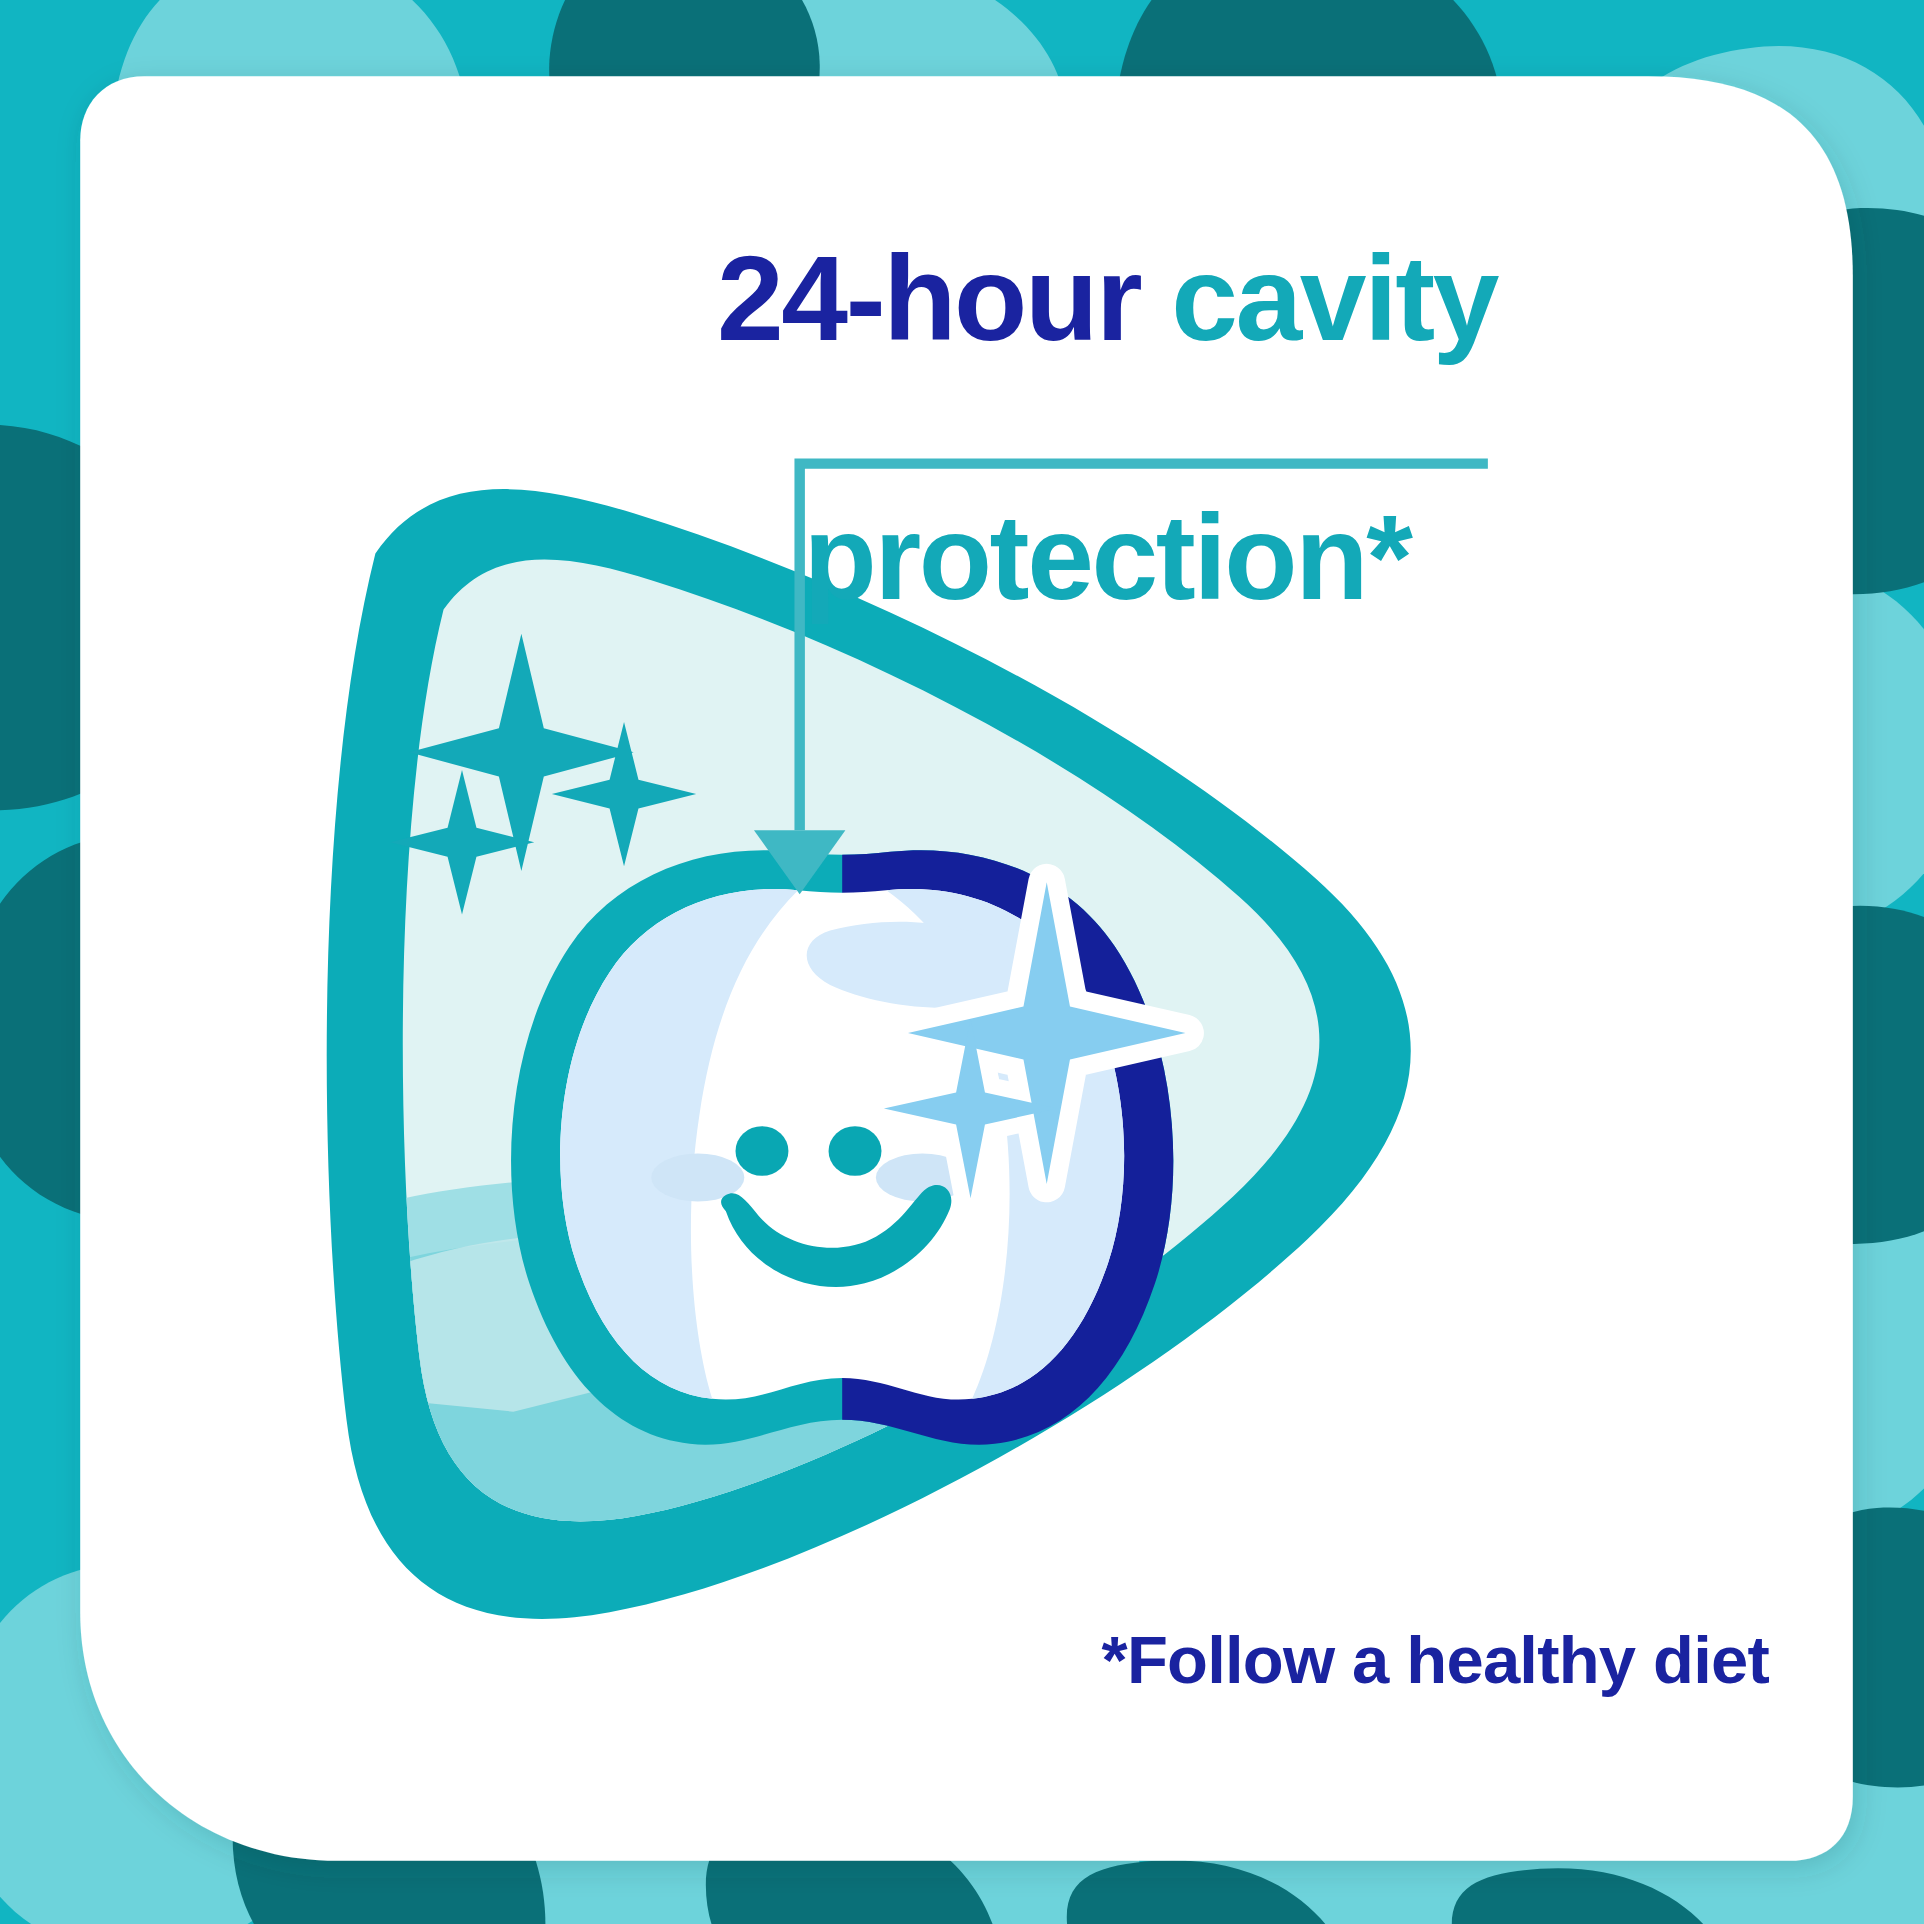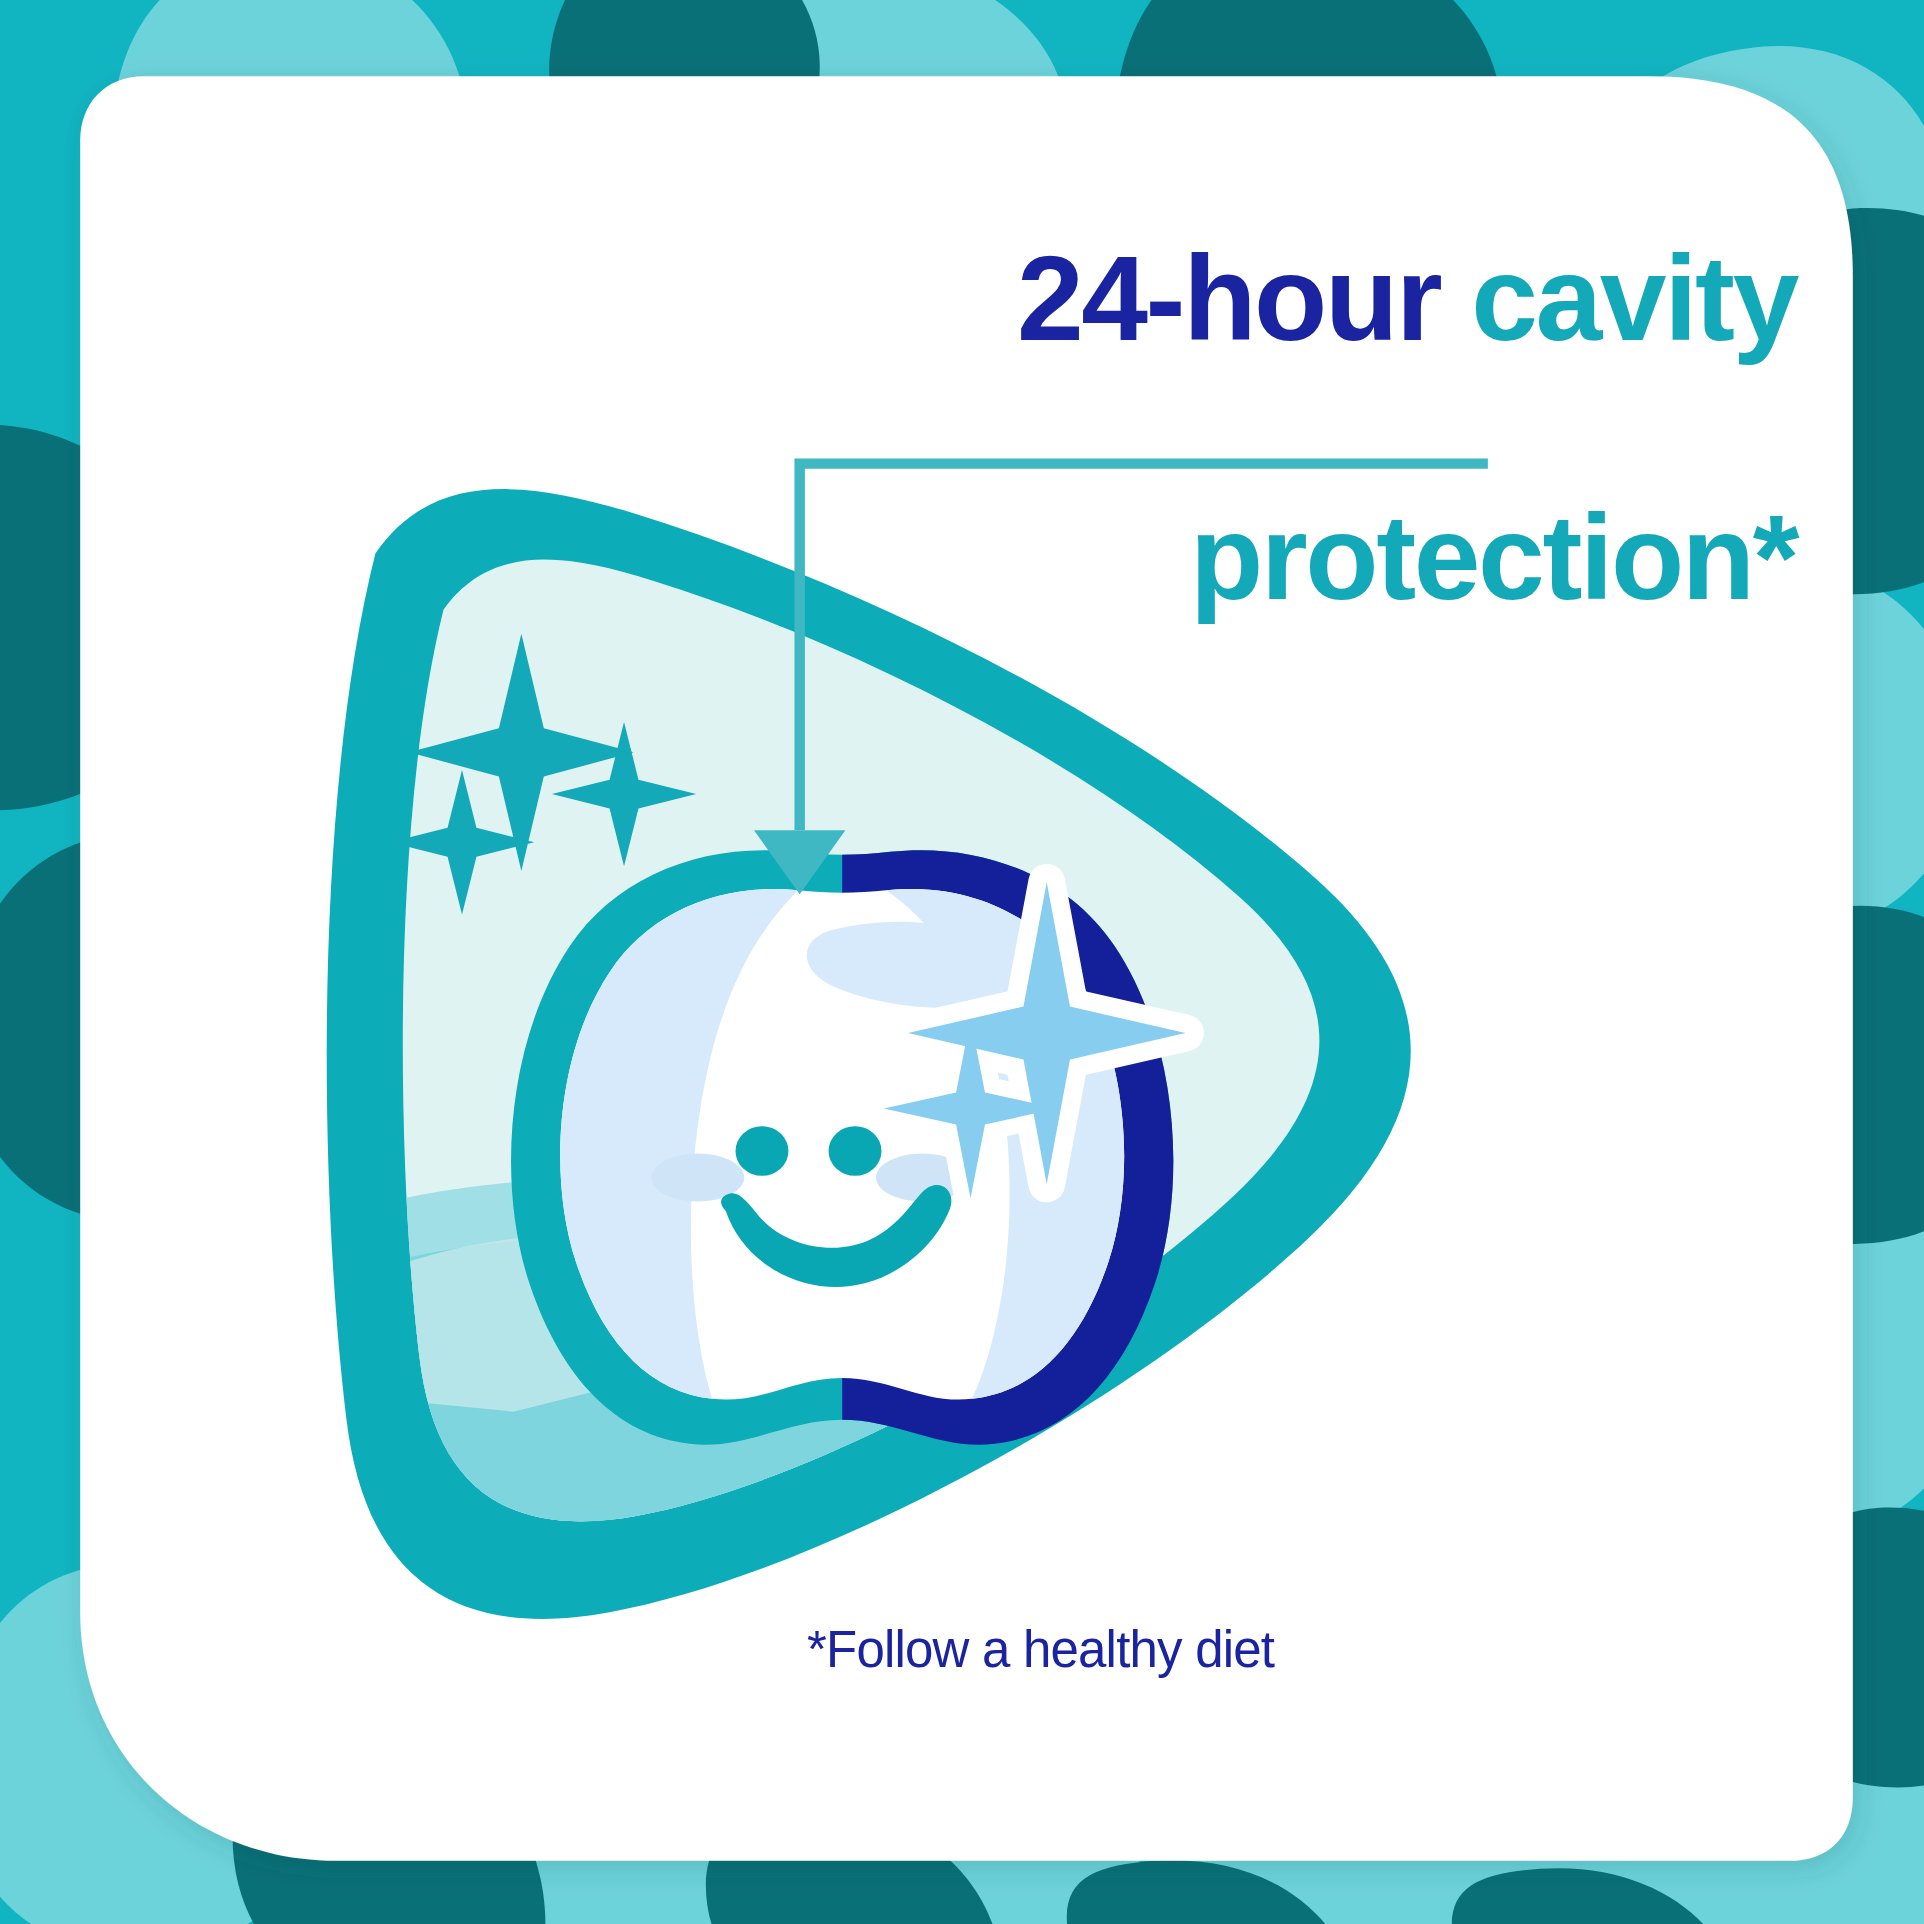--- a/index.html
+++ b/index.html
@@ -26,32 +26,32 @@
     left: 417px;
     top: 104px;
     width: 1380px;
     text-align: right;
     font-weight: 700;
     font-size: 120px;
     line-height: 1.08;
     letter-spacing: -2.4px;
     white-space: pre-line;
   }
-  .hl-line { display: block; }
+  .hl-line { display: block; text-align: center; }
   .hl-navy { color: #1A23A0; }
   .hl-teal { color: #13A9B8; }
   .footnote {
     position: absolute;
     right: 156px;
     top: 1620px;
     width: 962px;
-    text-align: left;
+    text-align: right;
     color: #1A23A0;
-    font-weight: 400;
-    font-size: 51px;
+    font-weight: 700;
+    font-size: 67px;
     line-height: 1.18;
     letter-spacing: -0.8px;
   }
   .fn-line { display: block; }
 </style>
 </head>
 <body>
 
 <div id="ad">
 

